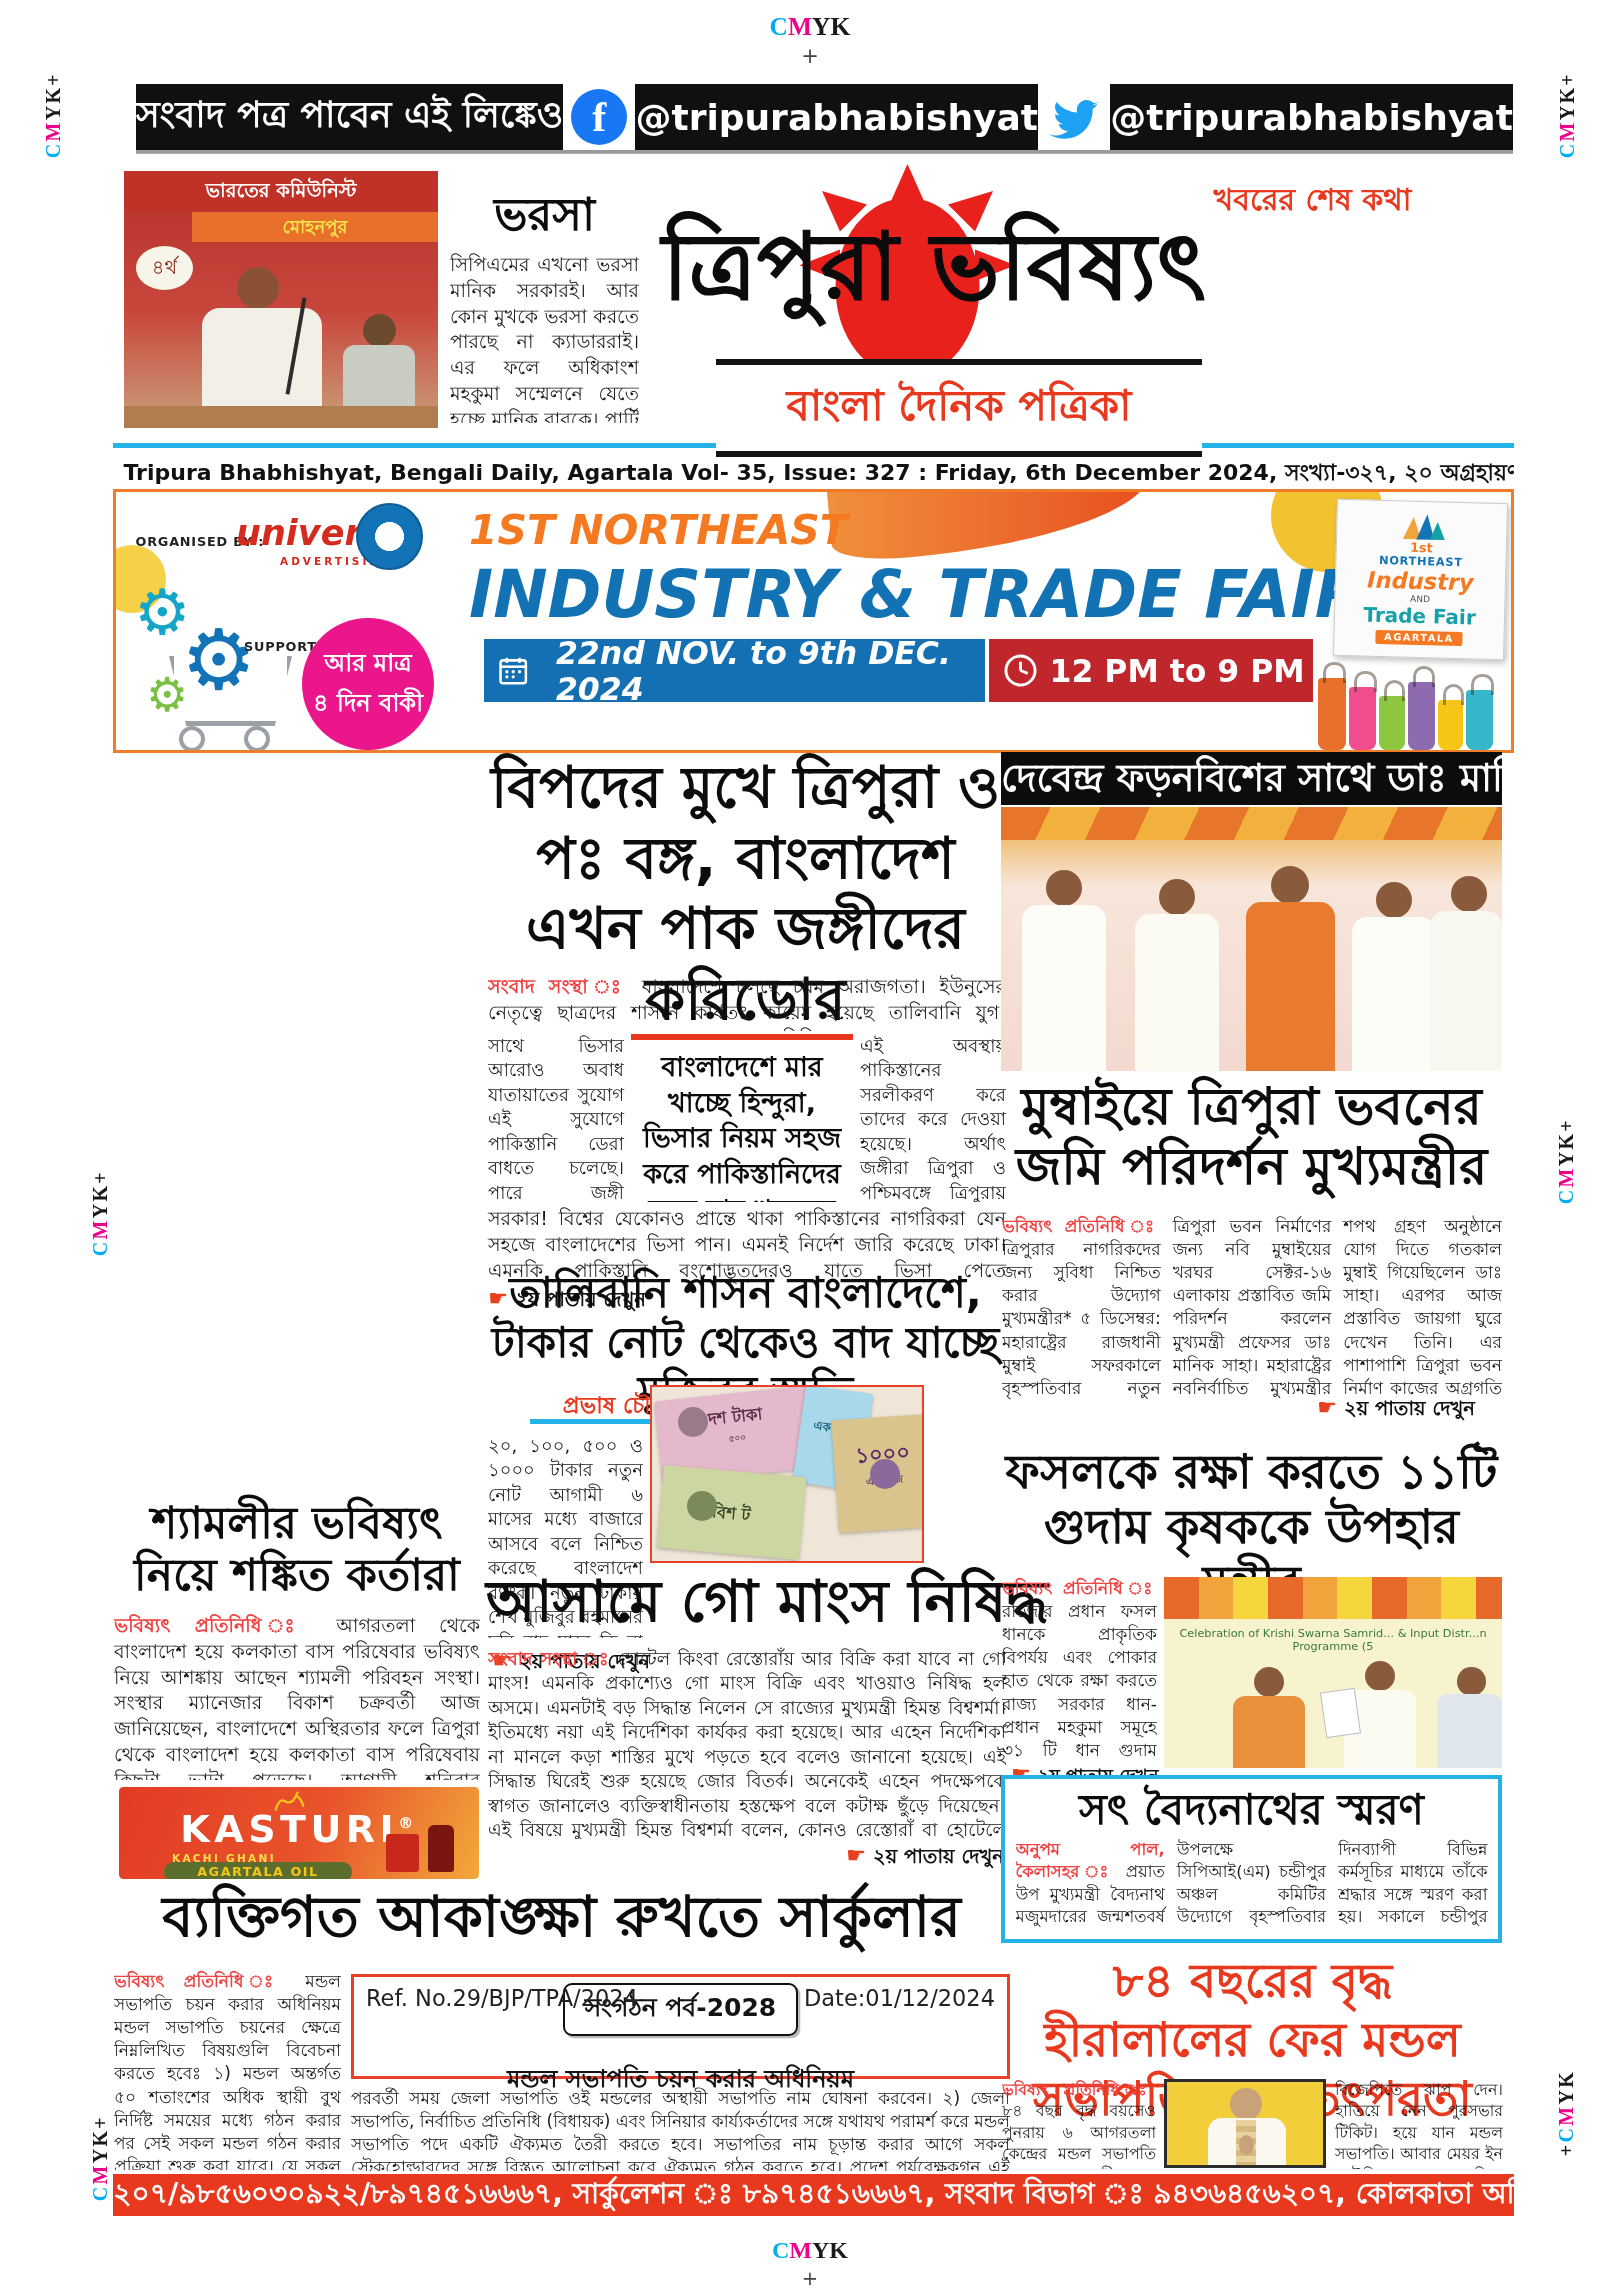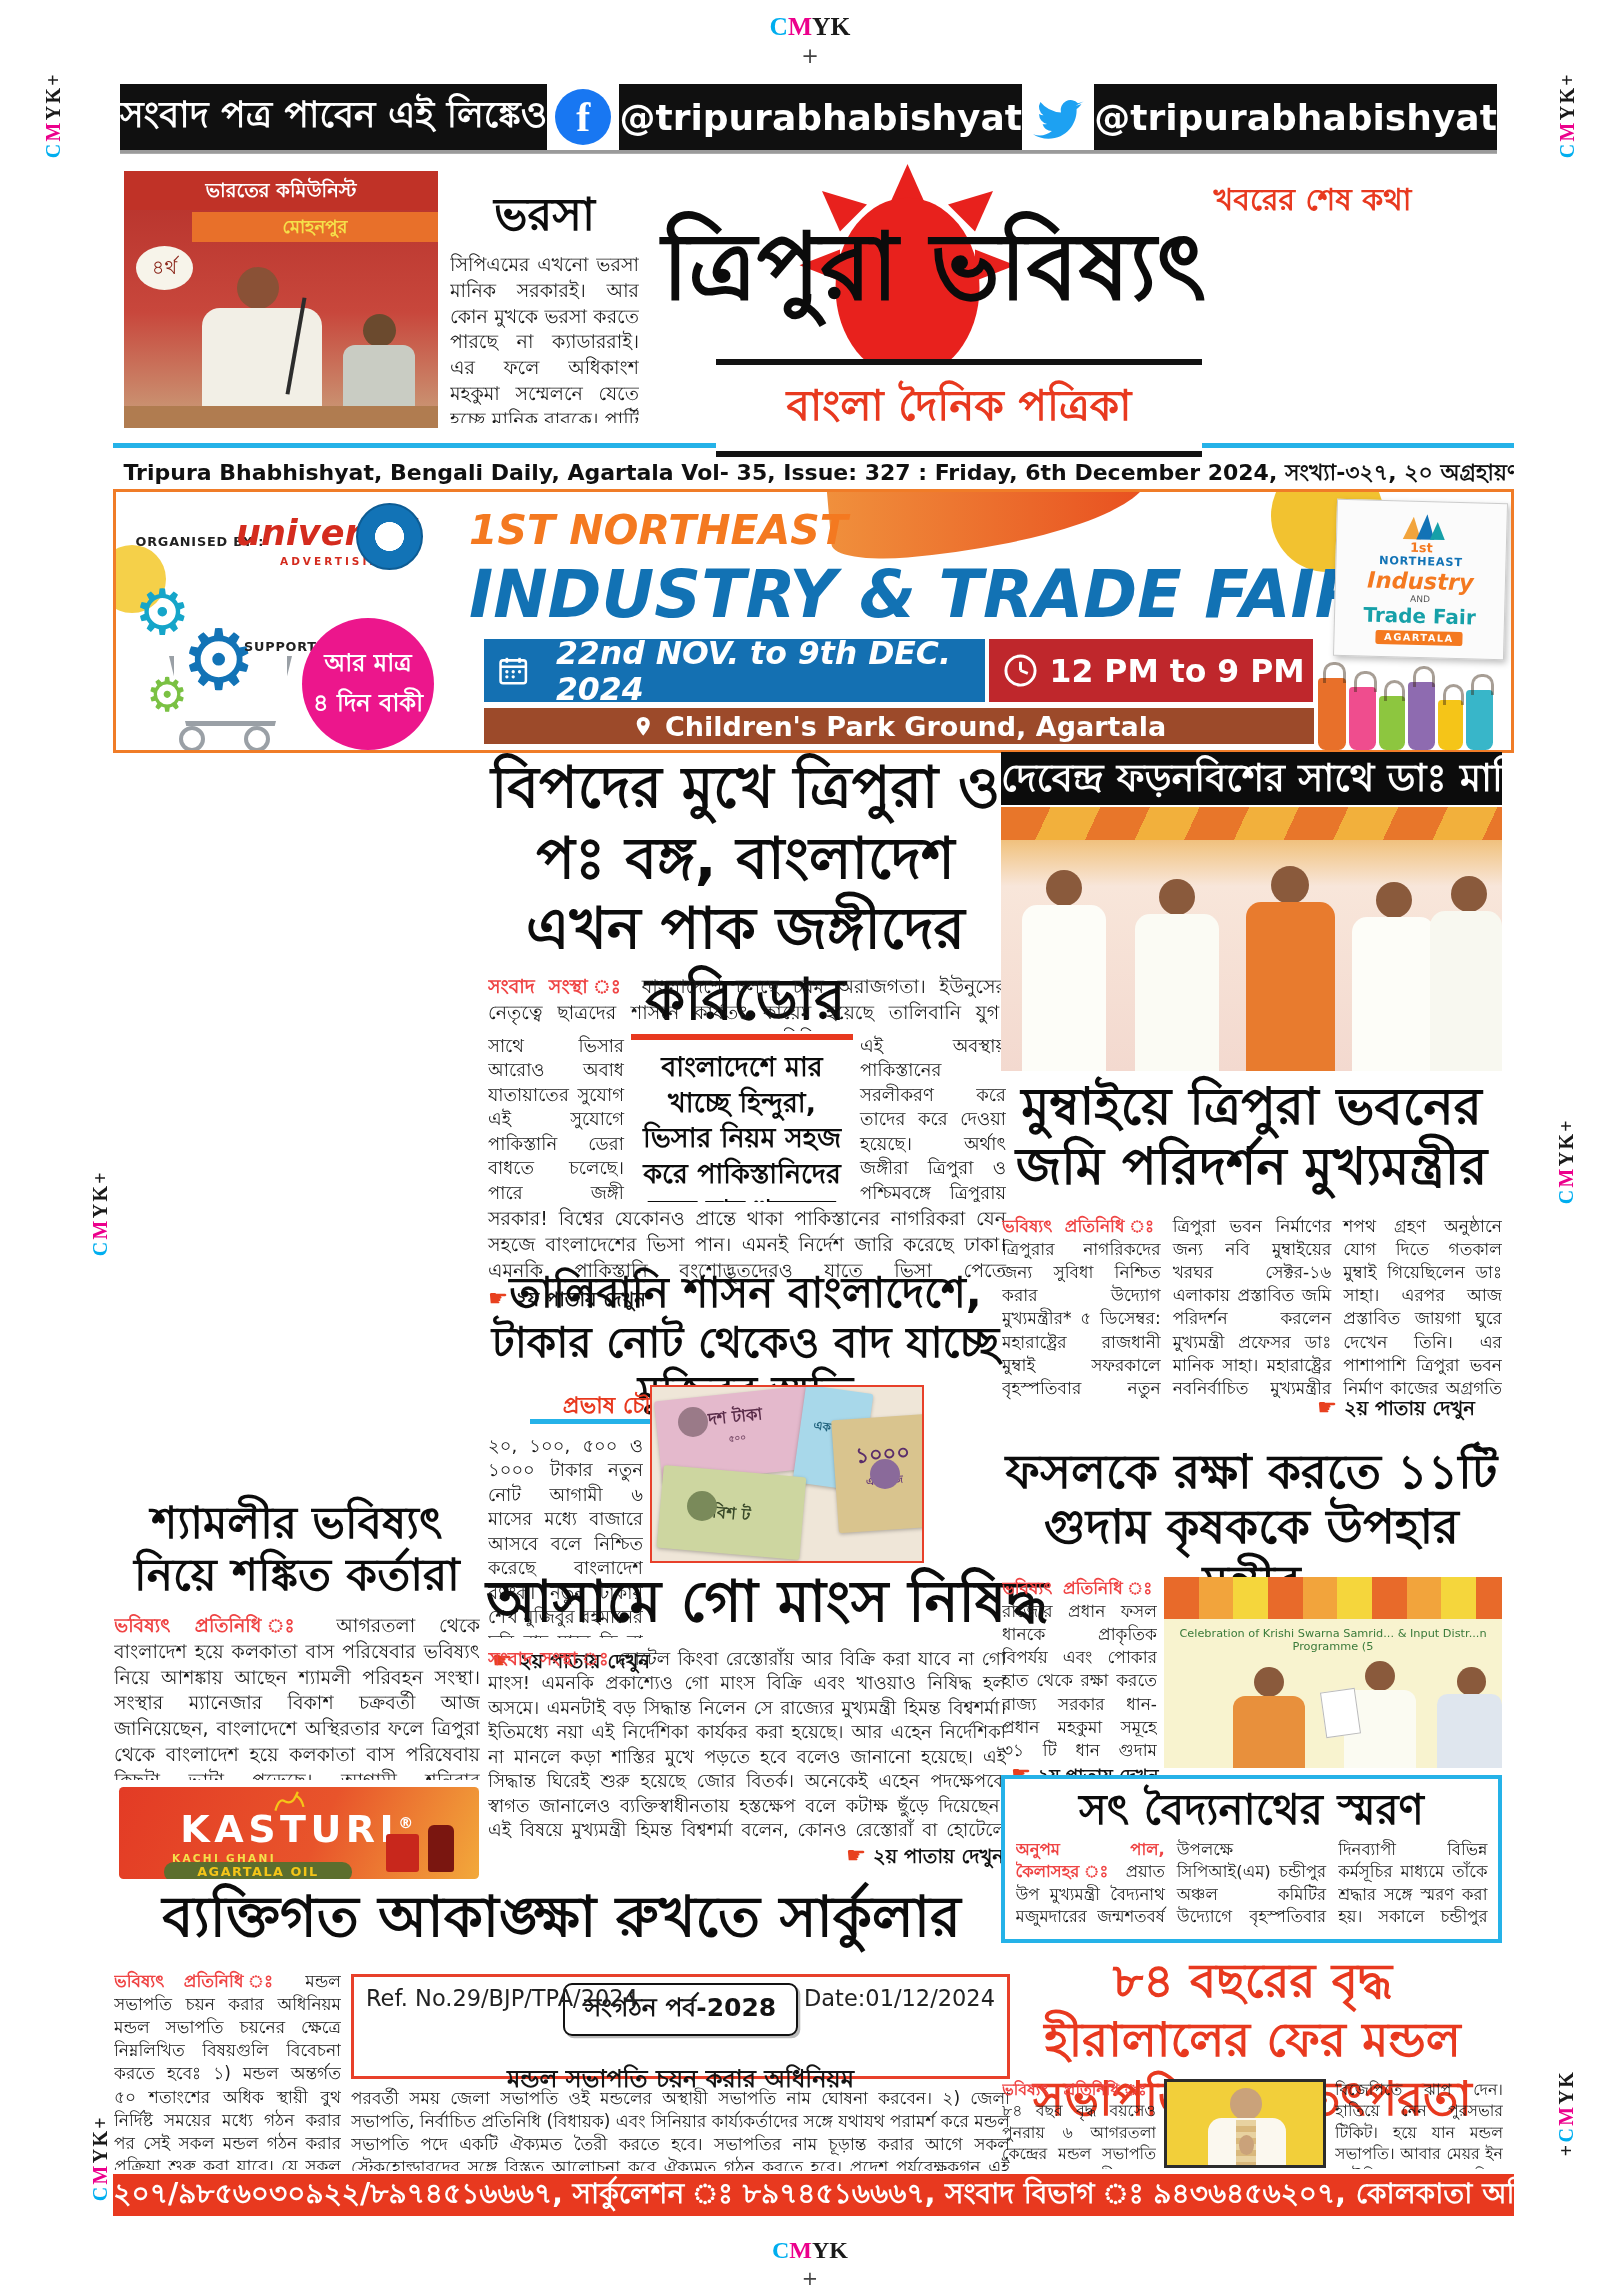--- a/index.html
+++ b/index.html
@@ -14,21 +14,21 @@
   .cont{font-weight:bold;font-size:19.5px;color:#111;white-space:nowrap}
   .cont .hand{color:#e8401f;font-size:22.5px}
   .hl{font-weight:bold;color:#0c0c0c;text-align:center;line-height:1.18}
   .vmark{position:absolute;writing-mode:vertical-rl;transform:rotate(180deg);
          font-family:"Liberation Serif",serif;font-size:20px;font-weight:bold;letter-spacing:2.3px}
   .cyan{color:#00aeef}.mag{color:#ec008c}.blk{color:#1a1a1a}
   .photo{position:absolute;overflow:hidden}
   .fig-head{position:absolute;border-radius:50%;background:#8a5a3c}
   .cmyk-serif{font-family:"Liberation Serif",serif;font-weight:bold}
   
-  .social{position:absolute;left:120px;top:84px;width:1377px;height:66px;background:#101010;
+  .social{position:absolute;left:136px;top:84px;width:1377px;height:66px;background:#101010;
           display:flex;align-items:center;box-shadow:0 3.8px 0 #9a9a9a}
   .social .seg{color:#fff;font-weight:bold;font-size:36px;white-space:nowrap;text-align:center;flex:1}
   .iconwrap{background:#fff;height:66px;width:72px;display:flex;align-items:center;justify-content:center;flex:0 0 auto}
   .fb{width:56px;height:56px;border-radius:50%;background:#1877f2;color:#fff;font-family:"Liberation Serif",serif;
       font-weight:bold;font-size:42px;display:flex;align-items:center;justify-content:center}
   
   .fair{position:absolute;left:113px;top:489px;width:1395px;height:258px;background:#fff;
         border:3px solid #f07c28;overflow:hidden}
   .fair .label{font-size:12.8px;font-weight:bold;color:#222;letter-spacing:0.8px}
   .bag{display:inline-block;border-radius:3.8px 3.8px 7.5px 7.5px;position:relative;margin:0 1.5px;vertical-align:bottom}
@@ -148,26 +148,20 @@
       <span class="b" style="font-size:31.5px;font-style:italic">22nd NOV. to 9th DEC. 2024</span>
     </div>
     <div class="abs" style="left:873px;top:147px;width:324px;height:63px;background:#bf272c;color:#fff;display:flex;align-items:center;gap:12px;padding-left:13.5px;box-sizing:border-box;z-index:2">
       <svg width="35" height="35" viewBox="0 0 24 24">
           <circle cx="12" cy="12" r="10" fill="none" stroke="#fff" stroke-width="2"></circle>
           <line x1="12" y1="12" x2="12" y2="6" stroke="#fff" stroke-width="2"></line>
           <line x1="12" y1="12" x2="17" y2="14" stroke="#fff" stroke-width="2"></line>
         </svg>
       <span class="b" style="font-size:31.5px">12 PM to 9 PM</span>
     </div>
-    <div class="abs" style="left:368px;top:216px;width:830px;height:36px;background:#9c4a2a;color:#fff;display:flex;align-items:center;justify-content:center;gap:10.5px;z-index:2">
-      <svg width="22.5" height="22.5" viewBox="0 0 24 24">
-          <path fill="#fff" d="M12 2a7 7 0 0 0-7 7c0 5 7 13 7 13s7-8 7-13a7 7 0 0 0-7-7zm0 9.5a2.5 2.5 0 1 1 0-5 2.5 2.5 0 0 1 0 5z"></path>
-        </svg>
-      <span class="b" style="font-size:27px">Children's Park Ground, Agartala</span>
-    </div>
 
     <div class="abs" style="left:1219px;top:9px;width:169px;height:155px;background:#fbfbfb;border:0.8px solid #ccc;transform:rotate(1.5deg);box-shadow:2.3px 3px 6px rgba(0,0,0,.25);display:flex;flex-direction:column;align-items:center;justify-content:center;z-index:3">
       <svg width="53" height="25.5" viewBox="0 0 70 34">
           <polygon points="10,34 24,4 34,34" fill="#f2a43c"></polygon>
           <polygon points="28,34 42,0 52,34" fill="#1273b6"></polygon>
           <polygon points="46,34 56,10 66,34" fill="#16a0a8"></polygon>
         </svg>
       <span style="font-size:12.8px;font-weight:bold;color:#f47920">1st</span>
       <span style="font-size:11.3px;font-weight:bold;color:#1273b6;letter-spacing:0.8px">NORTHEAST</span>
       <span style="font-size:22.5px;font-weight:bold;font-style:italic;color:#f47920">Industry</span>

